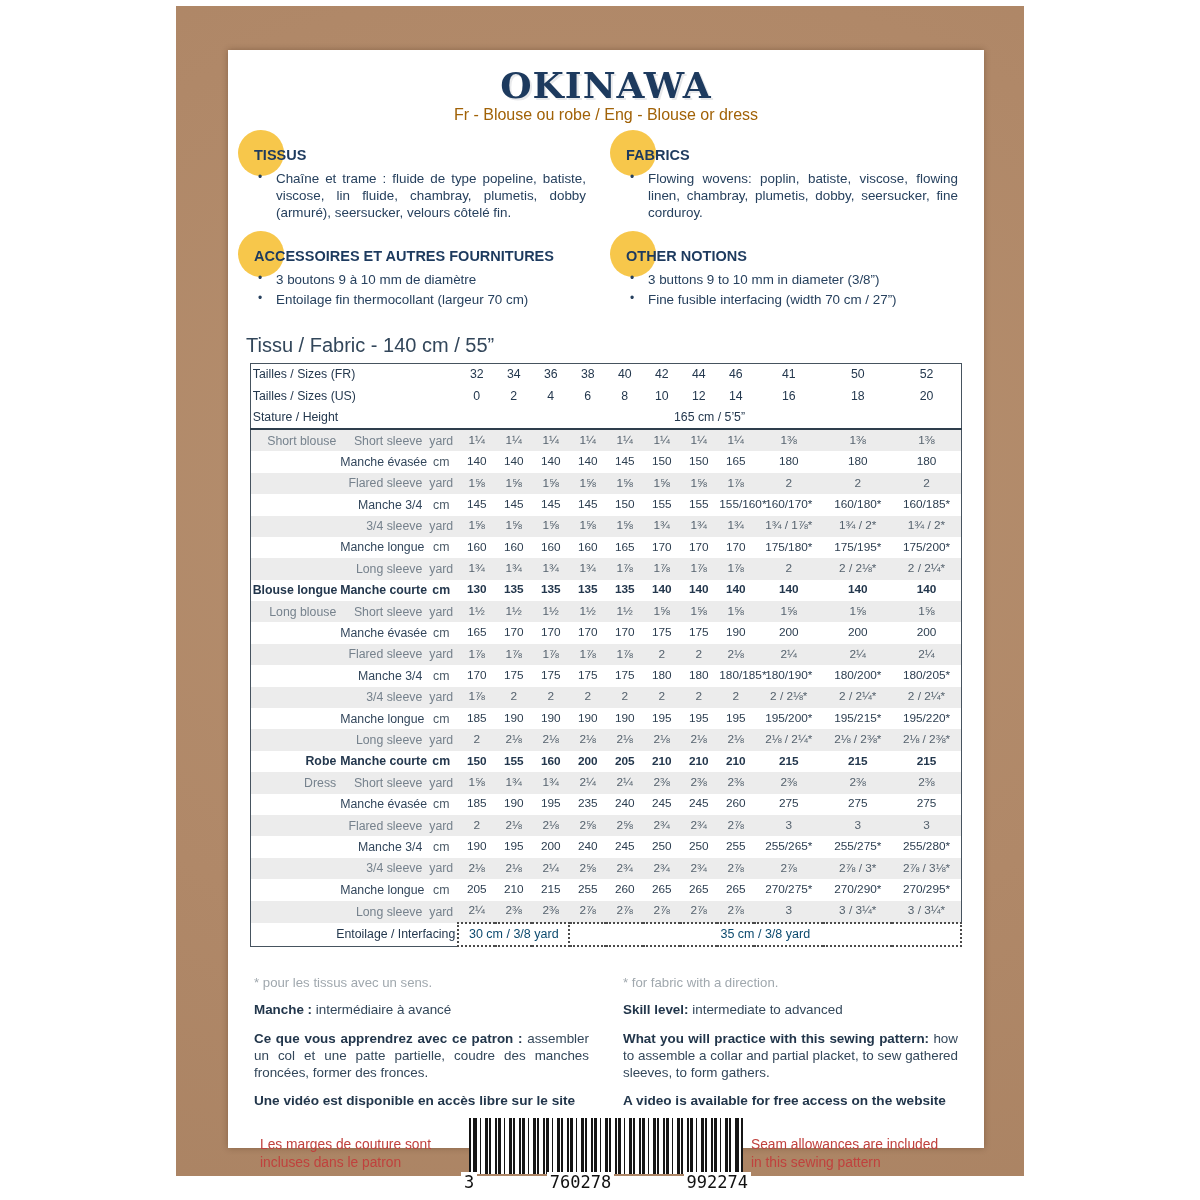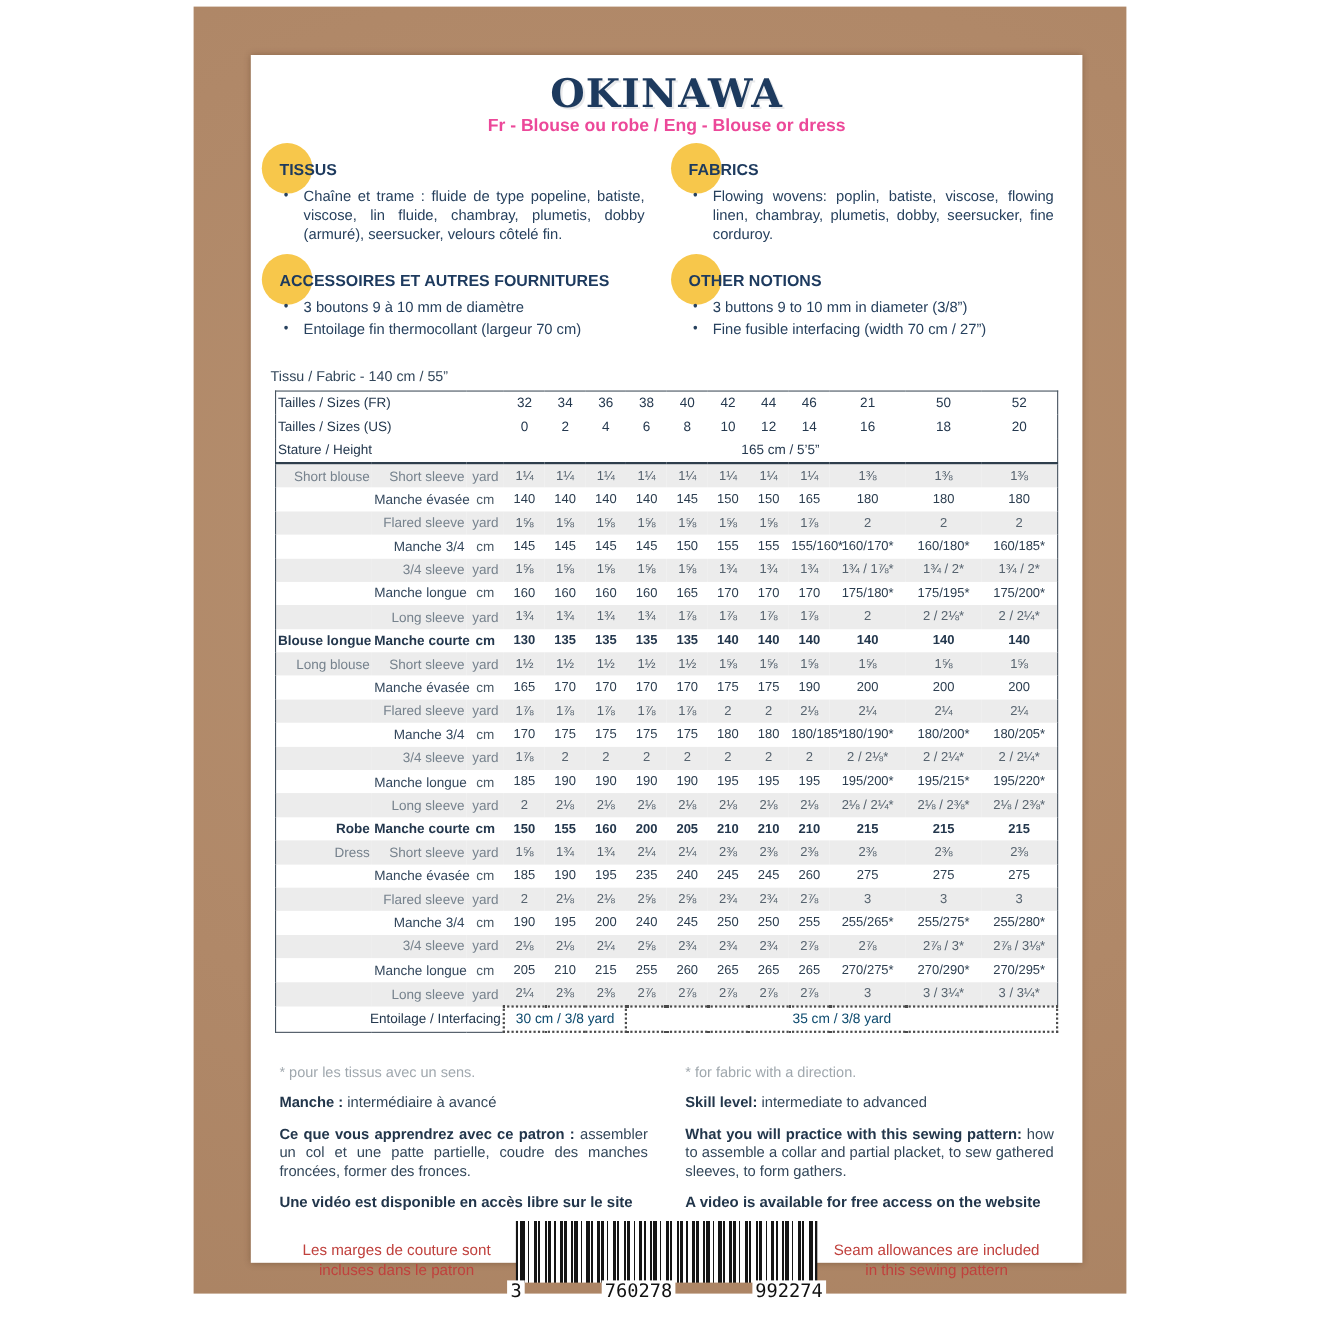--- a/index.html
+++ b/index.html
@@ -19,39 +19,39 @@
     position:absolute;left:228px;top:50px;width:756px;height:1098px;
     background:#ffffff;box-shadow:0 0 6px rgba(60,35,15,0.35);
     box-sizing:border-box;padding:12px 18px 0 18px;
   }
   
   .title{
     text-align:center;font-family:"DejaVu Serif",serif;font-weight:bold;
     font-size:36px;letter-spacing:1px;color:#1d3a5e;margin-top:2px;
     text-shadow:2px 2px 0 rgba(30,40,60,0.10);
   }
-  .subtitle{text-align:center;font-size:16px;color:#ec4899;margin-top:0px;font-weight:bold;}
+  .subtitle{text-align:center;font-size:16px;color:#a16207;margin-top:0px;}
   
   .cols{display:flex;gap:40px;margin-top:22px;padding:0 8px;}
   .col{flex:1 1 0;}
   .h-wrap{position:relative;display:inline-block;margin-bottom:4px;}
   .h-wrap::before{
     content:"";position:absolute;left:-16px;top:-16px;width:46px;height:46px;
     border-radius:50%;background:#f7c74b;z-index:0;
   }
   .h-label{position:relative;z-index:1;font-weight:bold;font-size:14.5px;color:#1d3a5e;}
   ul.blt{list-style:none;margin:2px 0 0 0;padding:0;}
   ul.blt li{
     position:relative;padding-left:22px;font-size:13.4px;line-height:1.28;
     color:#27415e;text-align:justify;margin-bottom:2px;
   }
   ul.blt li::before{content:"•";position:absolute;left:4px;top:0;font-size:12px;color:#27415e;}
   .gap2{margin-top:26px;}
   
-  .fabric-note{font-size:13px;color:#32465a;margin:24px 0 6px 0;}
+  .fabric-note{font-size:20px;color:#32465a;margin:24px 0 6px 0;}
   
   table.sizes{
     width:712px;margin:0 auto;border-collapse:collapse;table-layout:fixed;
     font-size:12.3px;color:#2c3e50;border:1.5px solid #46535f;
   }
   table.sizes td,table.sizes th{
     padding:0 2px;height:21.4px;line-height:1;white-space:nowrap;
     font-weight:normal;overflow:visible;
   }
   col.c-sec{width:88px;} col.c-lab{width:86px;} col.c-unit{width:34px;}
@@ -76,21 +76,21 @@
     border:2px dotted #4a4a4a;text-align:center;font-weight:bold;color:#0c4a6e;font-size:12.5px;
   }
   
   .cols-bottom{display:flex;gap:34px;margin-top:24px;padding:0 8px;}
   .footnote{color:#a0a8ae;font-size:13.2px;margin-top:4px;}
   .det-line{font-size:13.4px;color:#33475a;line-height:1.25;margin-top:12px;text-align:justify;}
   .det-line b{color:#22364b;}
   .video-line{font-size:13.6px;font-weight:bold;color:#22364b;margin-top:12px;}
   
   .bottom-strip{display:flex;align-items:center;justify-content:space-between;margin-top:10px;padding:0 14px;}
-  .seam{color:#c0413d;font-size:13.8px;text-align:center;width:208px;line-height:1.3;}
+  .seam{color:#c0413d;font-size:13.8px;width:208px;line-height:1.3;}
   .barcode{position:relative;width:300px;height:72px;}
   .bars{
     position:absolute;left:10px;right:10px;top:0;height:56px;
     background:repeating-linear-gradient(90deg,
       #151515 0 2px, #fff 2px 3px,
       #151515 3px 6px, #fff 6px 9px,
       #151515 9px 10px, #fff 10px 14px,
       #151515 14px 17px, #fff 17px 18px,
       #151515 18px 20px, #fff 20px 24px);
   }
@@ -176,21 +176,21 @@
         <tr>
           <th class="hdr-label" colspan="3">Tailles / Sizes (FR)</th>
           <th class="hdr-size">32</th>
           <th class="hdr-size">34</th>
           <th class="hdr-size">36</th>
           <th class="hdr-size">38</th>
           <th class="hdr-size">40</th>
           <th class="hdr-size">42</th>
           <th class="hdr-size">44</th>
           <th class="hdr-size">46</th>
-          <th class="hdr-size">21</th>
+          <th class="hdr-size">41</th>
           <th class="hdr-size">50</th>
           <th class="hdr-size">52</th>
         </tr>
         <tr>
           <th class="hdr-label" colspan="3">Tailles / Sizes (US)</th>
           <th class="hdr-size">0</th>
           <th class="hdr-size">2</th>
           <th class="hdr-size">4</th>
           <th class="hdr-size">6</th>
           <th class="hdr-size">8</th>

